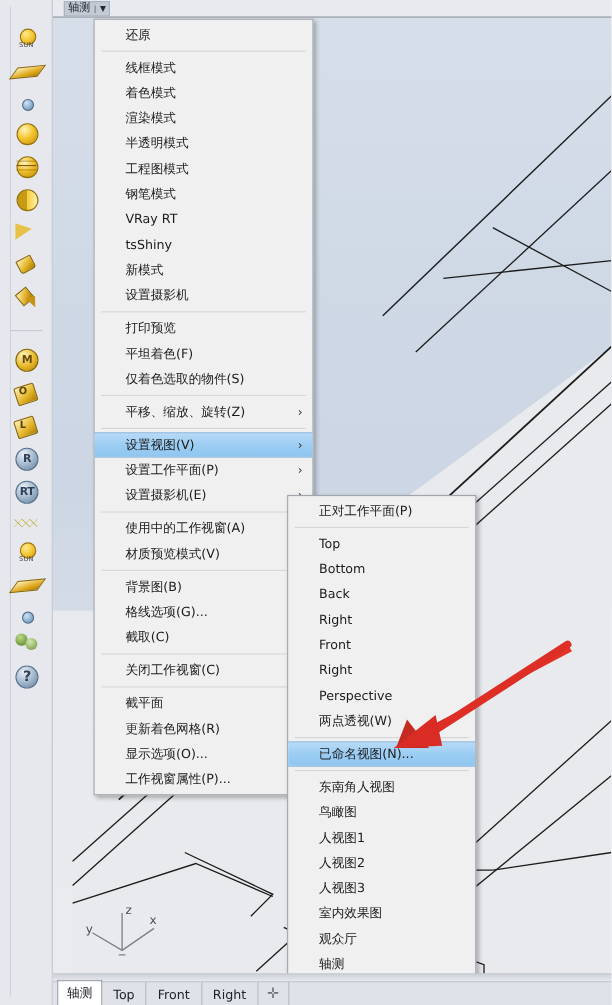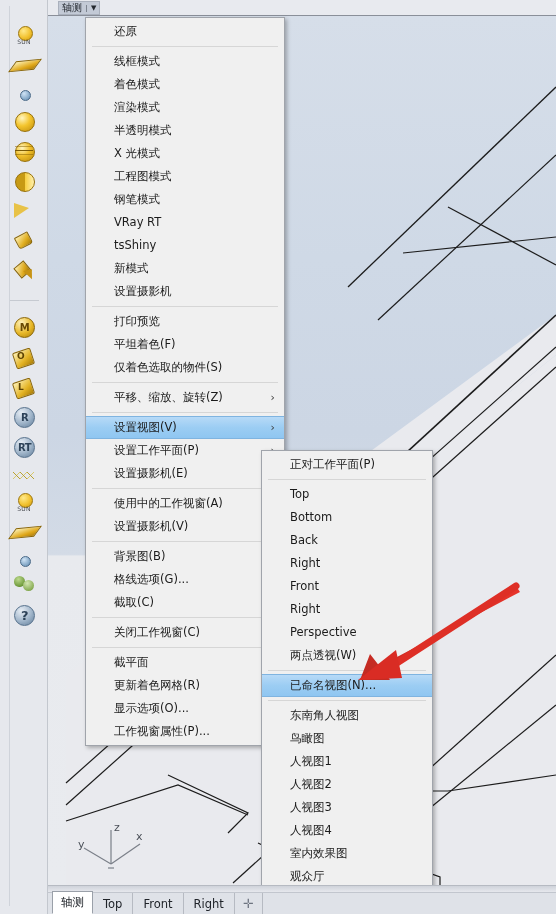--- a/index.html
+++ b/index.html
@@ -403,40 +403,39 @@
     </div>
   </div>
 
   <div id="menu1" class="menu">
       <div class="menu-item"><span>还原</span></div>
       <div class="menu-sep"></div>
       <div class="menu-item"><span>线框模式</span></div>
       <div class="menu-item"><span>着色模式</span></div>
       <div class="menu-item"><span>渲染模式</span></div>
       <div class="menu-item"><span>半透明模式</span></div>
-      <div class="menu-item"><span>X 光模式</span></div>
       <div class="menu-item"><span>工程图模式</span></div>
       <div class="menu-item"><span>钢笔模式</span></div>
       <div class="menu-item"><span>VRay RT</span></div>
       <div class="menu-item"><span>tsShiny</span></div>
       <div class="menu-item"><span>新模式</span></div>
       <div class="menu-item"><span>设置摄影机</span></div>
       <div class="menu-sep"></div>
       <div class="menu-item"><span>打印预览</span></div>
       <div class="menu-item"><span>平坦着色(F)</span></div>
       <div class="menu-item"><span>仅着色选取的物件(S)</span></div>
       <div class="menu-sep"></div>
       <div class="menu-item"><span>平移、缩放、旋转(Z)</span><span class="arrow-r">›</span></div>
       <div class="menu-sep"></div>
       <div class="menu-item sel"><span>设置视图(V)</span><span class="arrow-r">›</span></div>
       <div class="menu-item"><span>设置工作平面(P)</span><span class="arrow-r">›</span></div>
       <div class="menu-item"><span>设置摄影机(E)</span><span class="arrow-r">›</span></div>
       <div class="menu-sep"></div>
       <div class="menu-item"><span>使用中的工作视窗(A)</span><span class="arrow-r">›</span></div>
-      <div class="menu-item"><span>设置摄影机(V)</span><span class="arrow-r">›</span></div>
+      <div class="menu-item"><span>材质预览模式(V)</span><span class="arrow-r">›</span></div>
       <div class="menu-sep"></div>
       <div class="menu-item"><span>背景图(B)</span><span class="arrow-r">›</span></div>
       <div class="menu-item"><span>格线选项(G)...</span></div>
       <div class="menu-item"><span>截取(C)</span><span class="arrow-r">›</span></div>
       <div class="menu-sep"></div>
       <div class="menu-item"><span>关闭工作视窗(C)</span></div>
       <div class="menu-sep"></div>
       <div class="menu-item"><span>截平面</span></div>
       <div class="menu-item"><span>更新着色网格(R)</span></div>
       <div class="menu-item"><span>显示选项(O)...</span></div>
@@ -455,21 +454,20 @@
       <div class="menu-item"><span>Perspective</span></div>
       <div class="menu-item"><span>两点透视(W)</span></div>
       <div class="menu-sep"></div>
       <div class="menu-item sel"><span>已命名视图(N)...</span></div>
       <div class="menu-sep"></div>
       <div class="menu-item"><span>东南角人视图</span></div>
       <div class="menu-item"><span>鸟瞰图</span></div>
       <div class="menu-item"><span>人视图1</span></div>
       <div class="menu-item"><span>人视图2</span></div>
       <div class="menu-item"><span>人视图3</span></div>
-      <div class="menu-item"><span>人视图4</span></div>
       <div class="menu-item"><span>室内效果图</span></div>
       <div class="menu-item"><span>观众厅</span></div>
       <div class="menu-item"><span>轴测</span></div>
     </div>
 
   <svg id="redarrow" width="190" height="110">
     <defs>
       <linearGradient id="ag" x1="1" y1="0" x2="0" y2="1">
         <stop offset="0" stop-color="#e8342a"></stop>
         <stop offset="1" stop-color="#c02a22"></stop>

